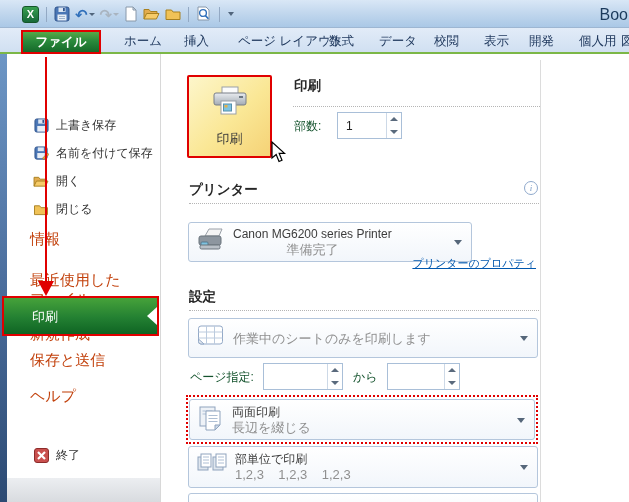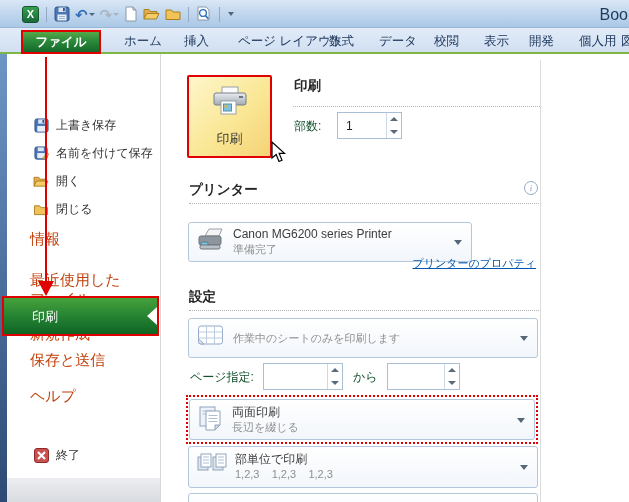--- a/index.html
+++ b/index.html
@@ -74,21 +74,21 @@
   .spinner div{flex:1;display:flex;align-items:center;justify-content:center;}
   .tri-up{width:0;height:0;border-left:4px solid transparent;border-right:4px solid transparent;
     border-bottom:4px solid #5a6a7d;}
   .tri-dn{width:0;height:0;border-left:4px solid transparent;border-right:4px solid transparent;
     border-top:4px solid #5a6a7d;}
   .dropdown{position:absolute;border:1px solid #b4c6dc;border-radius:3px;
     background:linear-gradient(180deg,#ffffff,#f2f6fb);display:flex;align-items:center;
     padding:0 22px 0 8px;gap:8px;cursor:default;}
   .dropdown .txt{display:flex;flex-direction:column;justify-content:center;line-height:15px;}
   .dd-title{font-size:12px;color:#3c3c3c;}
-  .dd-sub{font-size:11px;color:#8f8f8f;white-space:pre;}
+  .dd-sub{font-size:13px;color:#8f8f8f;white-space:pre;text-align:center;}
   .dd-arrow{position:absolute;right:9px;top:50%;margin-top:-2px;width:0;height:0;
     border-left:4.5px solid transparent;border-right:4.5px solid transparent;
     border-top:5px solid #56677a;}
   .duplex-annot{position:absolute;left:23px;top:341px;width:352px;height:49px;
     border:2px dotted #e00000;}
   .props-link{position:absolute;left:25px;top:202px;width:348px;text-align:right;
     font-size:11px;}
   .props-link a{color:#0057ae;text-decoration:underline;cursor:pointer;}
   .info-i{position:absolute;left:361px;top:127px;width:14px;height:14px;border-radius:50%;
     border:1px solid #8fa9cc;color:#7b9cc6;font-size:9px;font-style:italic;

